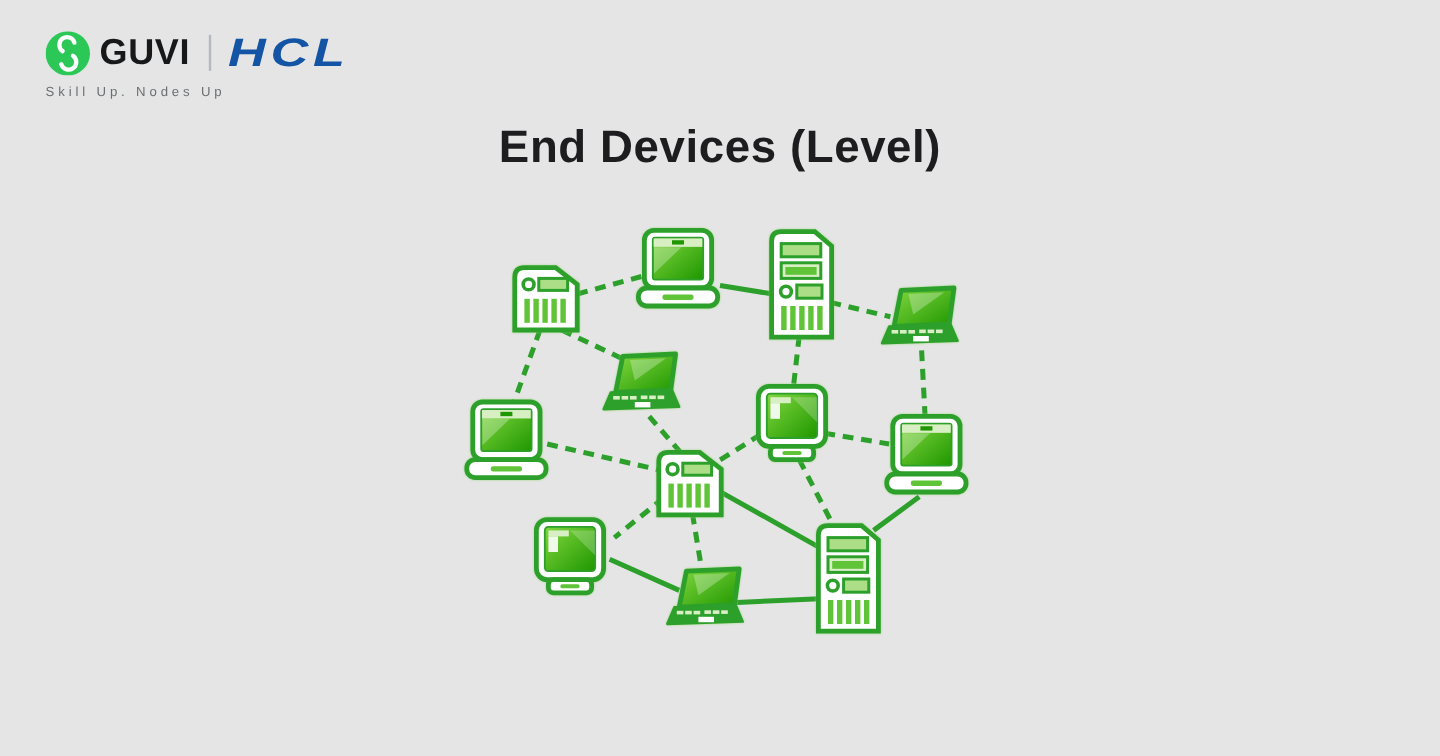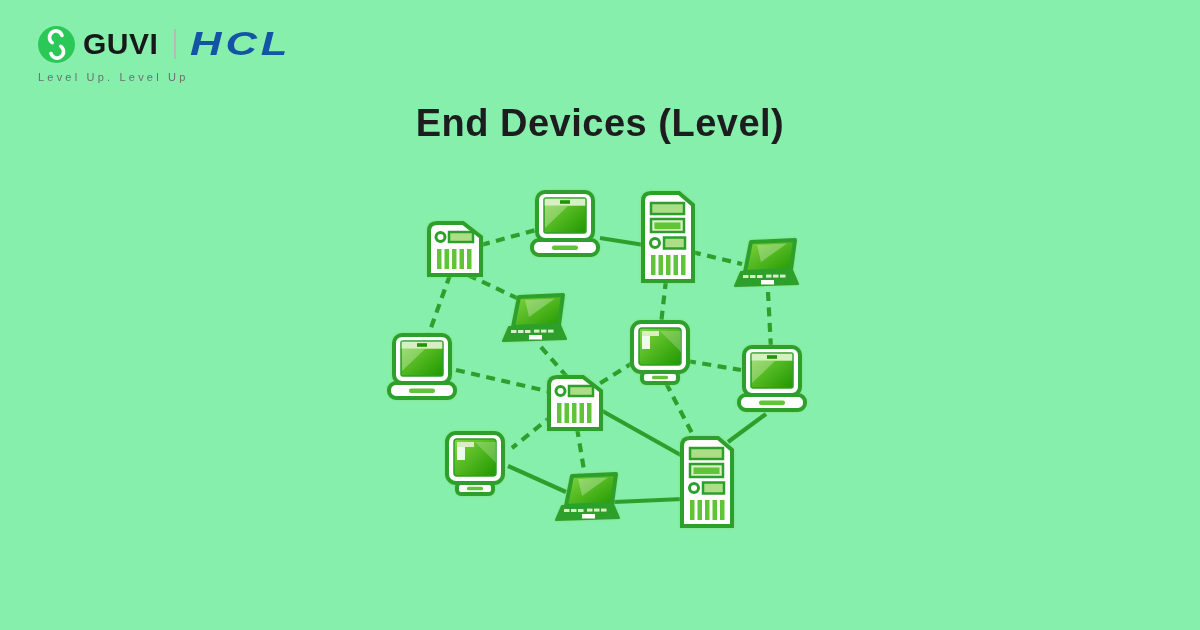--- a/index.html
+++ b/index.html
@@ -4,21 +4,21 @@
 <style>
   :root{
     --line:#2da02c; --screen-light:#82d73f; --screen-dark:#1f9700;
     --fill-light:#abde87; --fill-mid:#5fc437; --strip:#d8efc4;
     --logo-green:#2bc757; --hcl-blue:#1354a5; --sep:#b3b9bf;
     --title-color:#1d1d1f; --tagline-color:#6b6f72;
   }
   *{margin:0;padding:0;box-sizing:border-box;}
   html,body{background:#fff;}
   body{font-family:"Liberation Sans", sans-serif;}
-  .canvas{position:relative;width:1200px;height:630px;background:#86efac;overflow:hidden;}
+  .canvas{position:relative;width:1200px;height:630px;background:#e5e5e5;overflow:hidden;}
 
   
   .brand{position:absolute;left:38px;top:24px;}
   .logo-row{display:flex;align-items:center;height:40px;}
   .guvi-badge{width:37px;height:37px;display:inline-block;}
   .guvi-text{font-size:30px;font-weight:700;color:#17181a;letter-spacing:0.5px;margin-left:8px;}
   .sep{width:2px;height:30px;background:var(--sep);margin:0 14px 0 16px;}
   .hcl-text{font-size:33px;font-weight:700;font-style:italic;color:var(--hcl-blue);
             letter-spacing:3px;transform:scaleX(1.32);transform-origin:left center;display:inline-block;}
   .tagline{margin-top:7px;font-size:11px;letter-spacing:3.2px;color:var(--tagline-color);}
@@ -45,21 +45,21 @@
         <svg viewBox="0 0 37 37" width="37" height="37">
           <circle cx="18.5" cy="18.5" r="18.5" style="fill:var(--logo-green)"></circle>
           <path d="M24 9.5 A6.4 6.4 0 1 0 14.2 16.6" fill="none" stroke="#ffffff" stroke-width="3.6" stroke-linecap="round"></path>
           <path d="M13 27.5 A6.4 6.4 0 1 0 22.8 20.4" fill="none" stroke="#ffffff" stroke-width="3.6" stroke-linecap="round"></path>
         </svg>
       </span>
       <span class="guvi-text">GUVI</span>
       <span class="sep"></span>
       <span class="hcl-text">HCL</span>
     </div>
-    <div class="tagline">Level Up. Level Up</div>
+    <div class="tagline">Skill Up. Nodes Up</div>
   </header>
 
   <h1 class="page-title">End Devices (Level)</h1>
 
   <svg class="diagram" id="diagram" viewBox="385 165 430 375">
     <defs>
       <linearGradient id="gradScreen" x1="0" y1="0" x2="1" y2="1">
         <stop offset="0" style="stop-color:var(--screen-light)"></stop>
         <stop offset="1" style="stop-color:var(--screen-dark)"></stop>
       </linearGradient>

